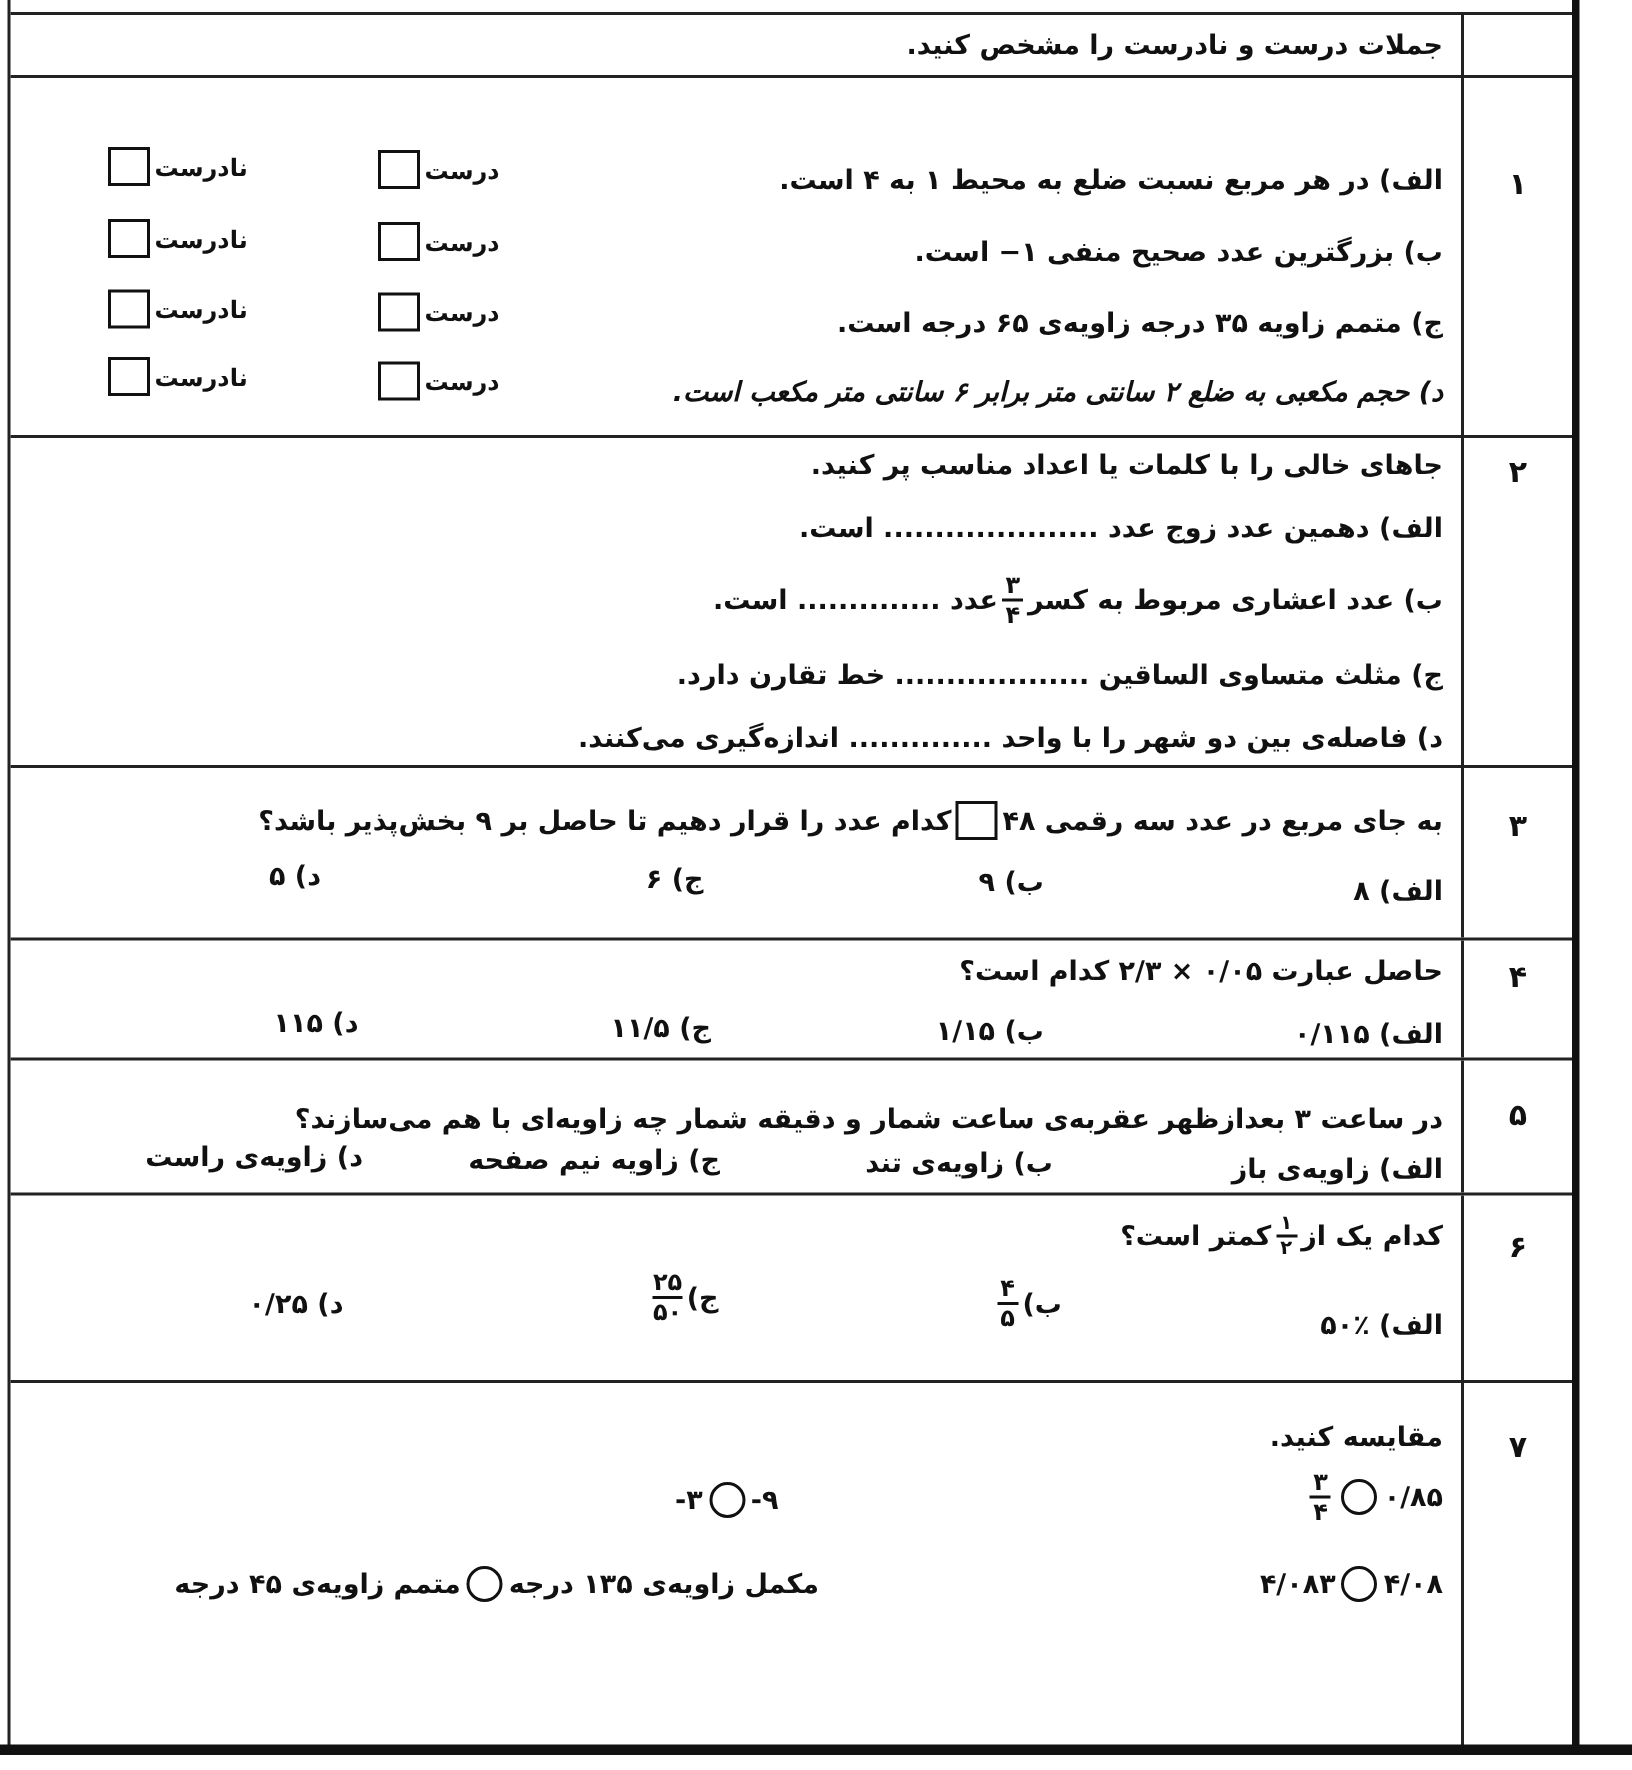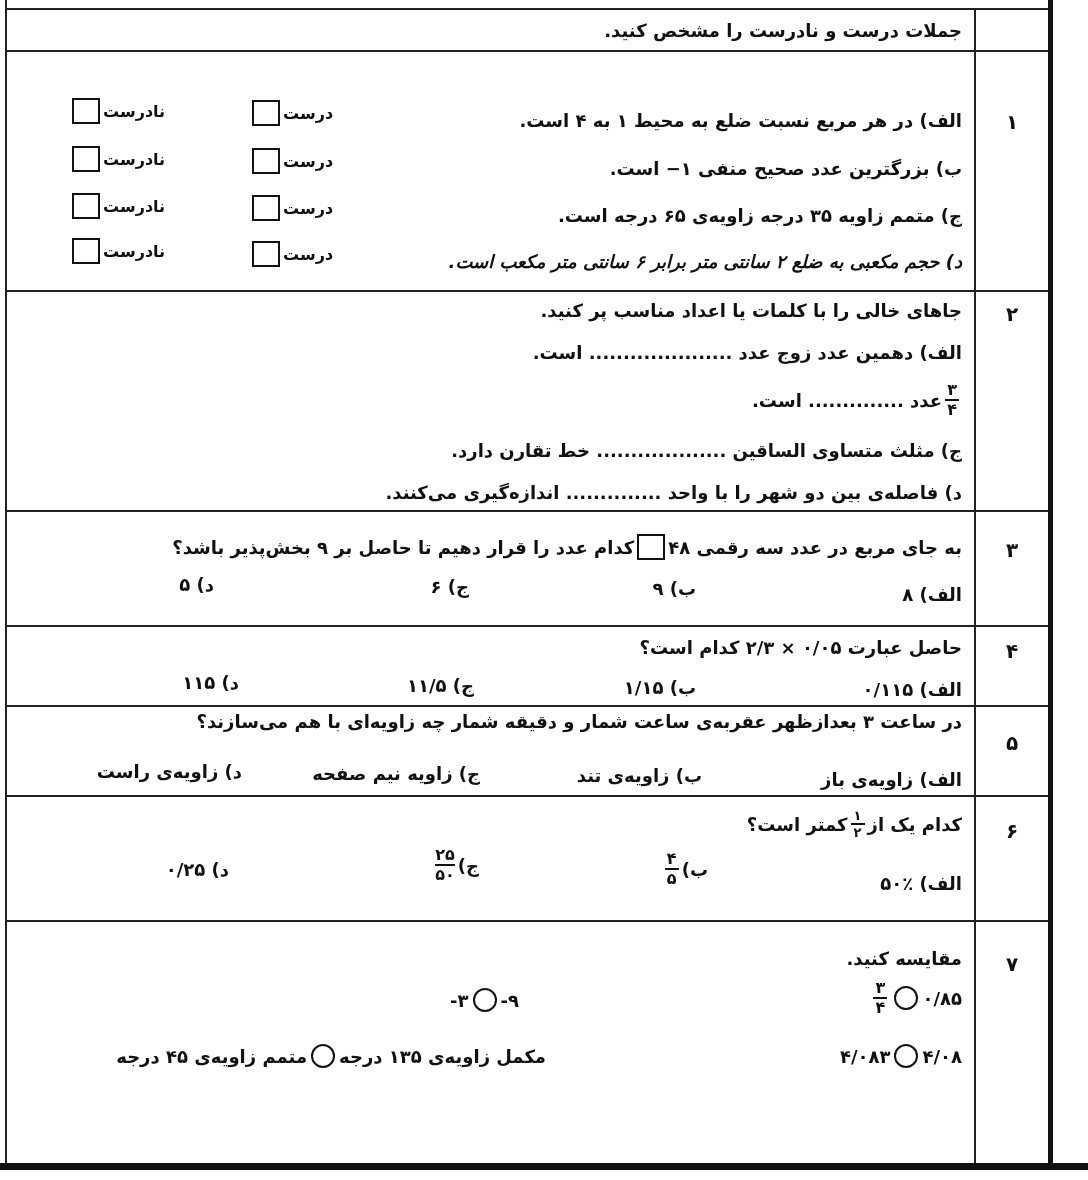--- a/index.html
+++ b/index.html
@@ -77,20 +77,21 @@
         </div>
     </div>
   </div>
 
   <div class="row" style="top:290px;height:220px;">
     <div class="num-col" style="padding-top:10px;">۲</div>
     <div class="content">
       <div class="line" style="top:8px;">جاهای خالی را با کلمات یا اعداد مناسب پر کنید.</div>
       <div class="line" style="top:50px;">الف) دهمین عدد زوج عدد ..................... است.</div>
       <div class="line" style="top:90px;display:flex;align-items:center;">
+        <span>ب) عدد اعشاری مربوط به کسر</span>
         <span class="frac">
             <span>۳</span>
             <span class="bar"></span>
             <span>۴</span>
           </span>
         <span>عدد .............. است.</span>
       </div>
       <div class="line" style="top:148px;">ج) مثلث متساوی الساقین ................... خط تقارن دارد.</div>
       <div class="line" style="top:190px;">د) فاصله‌ی بین دو شهر را با واحد .............. اندازه‌گیری می‌کنند.</div>
     </div>
@@ -118,21 +119,21 @@
       <div class="opt" style="right:12px;top:52px;">الف) ۰/۱۱۵</div>
       <div class="opt" style="right:278px;top:50px;">ب) ۱/۱۵</div>
       <div class="opt" style="right:500px;top:48px;">ج) ۱۱/۵</div>
       <div class="opt" style="right:735px;top:45px;">د) ۱۱۵</div>
     </div>
   </div>
 
   <div class="row" style="top:705px;height:90px;">
     <div class="num-col" style="padding-top:24px;">۵</div>
     <div class="content">
-      <div class="line" style="top:4px;">در ساعت ۳ بعدازظهر عقربه‌ی ساعت شمار و دقیقه شمار چه زاویه‌ای با هم می‌سازند؟</div>
+      <div class="line" style="top:29px;">در ساعت ۳ بعدازظهر عقربه‌ی ساعت شمار و دقیقه شمار چه زاویه‌ای با هم می‌سازند؟</div>
       <div class="opt" style="right:12px;top:62px;">الف) زاویه‌ی باز</div>
       <div class="opt" style="right:272px;top:58px;margin-left:44px;">ب) زاویه‌ی تند</div>
       <div class="opt" style="right:494px;top:56px;">ج) زاویه نیم صفحه</div>
       <div class="opt" style="right:732px;top:54px;">د) زاویه‌ی راست</div>
     </div>
   </div>
 
   <div class="row" style="top:795px;height:125px;">
     <div class="num-col" style="padding-top:22px;">۶</div>
     <div class="content">

